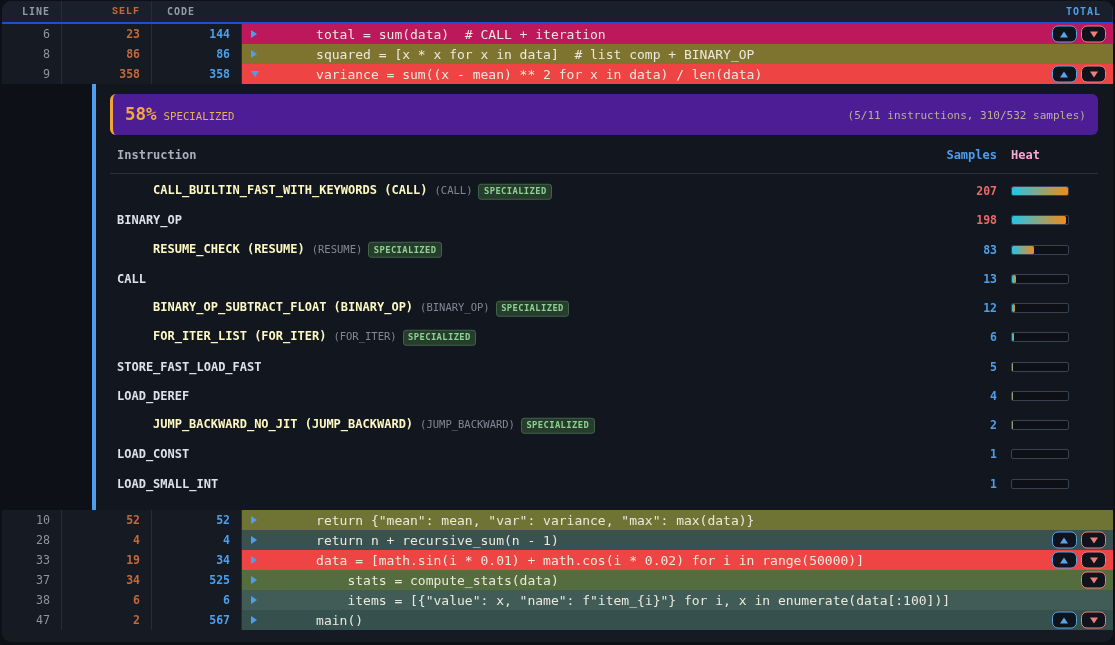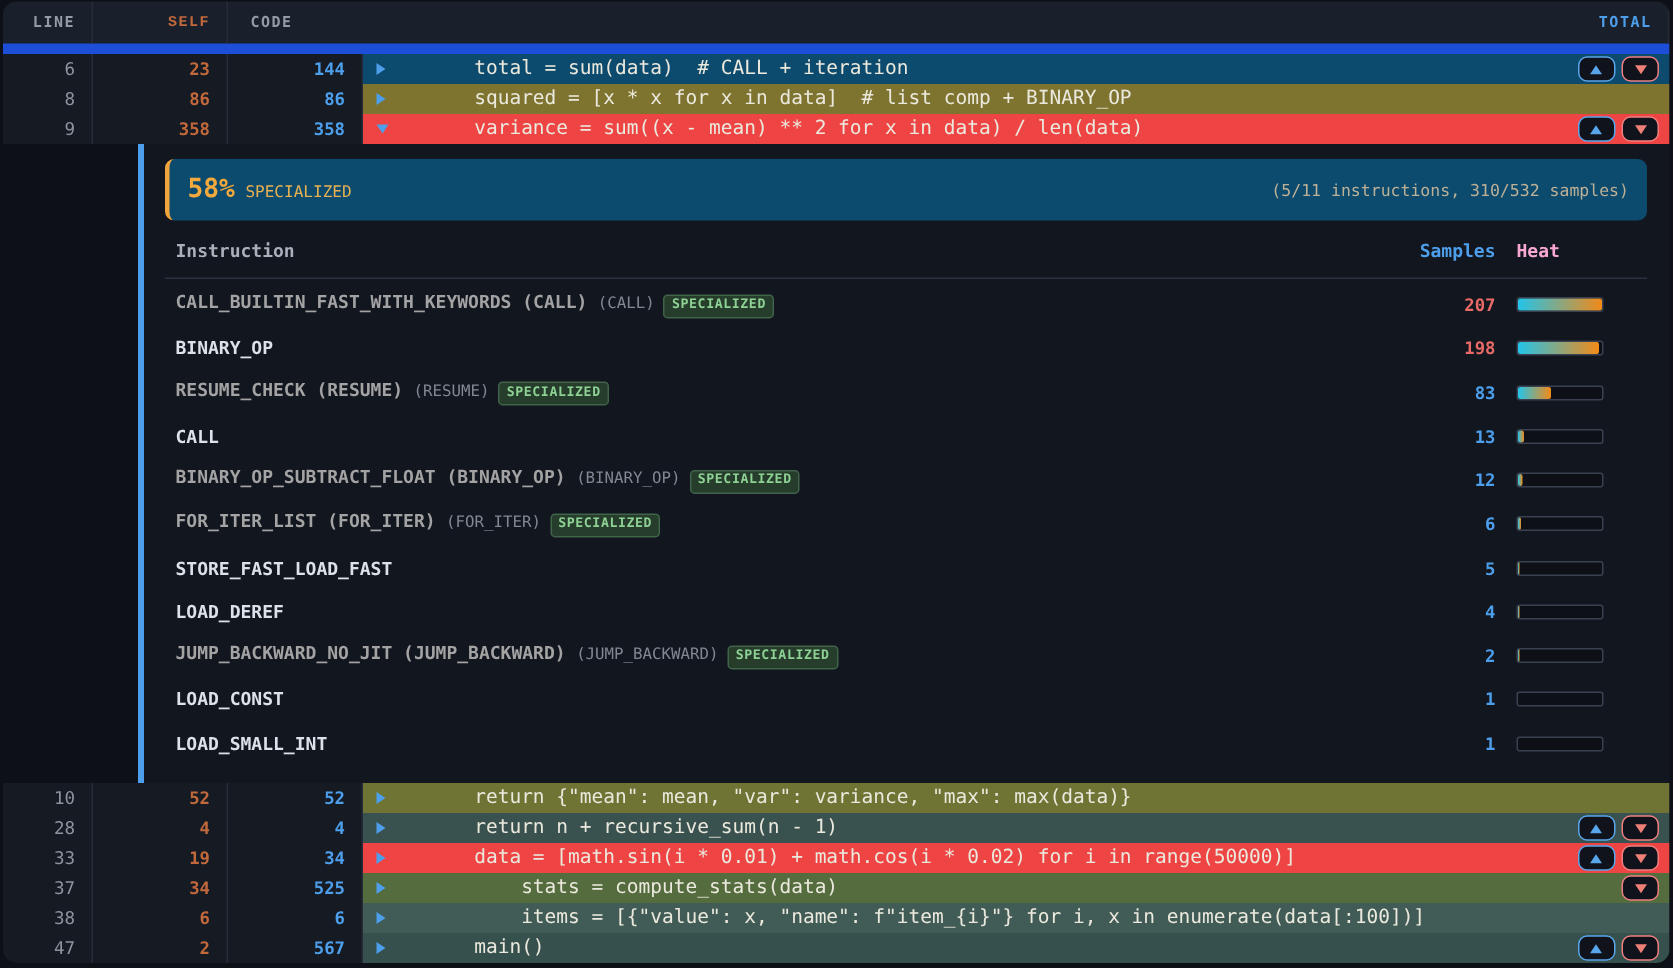--- a/index.html
+++ b/index.html
@@ -1,21 +1,21 @@
 <!DOCTYPE html>
 <html><head>
 <meta charset="utf-8">
 <style>
   * { margin:0; padding:0; box-sizing:border-box; }
   html,body { width:1115px; height:645px; background:#0d1016; overflow:hidden;
     font-family:"DejaVu Sans Mono","Liberation Mono",monospace; }
   .table { position:absolute; left:2px; top:1px; width:1111px; height:641px;
     background:#151a23; border-radius:9px; overflow:hidden; }
   
-  .thead { display:flex; height:35px; background:#1a202b; border-bottom:7px solid #1d4ed8; }
+  .thead { display:flex; height:23px; background:#1a202b; border-bottom:2px solid #1d4ed8; }
   .thead .cell { display:flex; align-items:center; font-size:10px; font-weight:bold;
     letter-spacing:1px; color:#949ba6; }
   .c-line { width:60px; border-right:1px solid #262c38; justify-content:flex-end; padding-right:11px; }
   .c-self { width:90px; border-right:1px solid #262c38; justify-content:flex-end; padding-right:11px; }
   .c-total{ width:90px; border-right:1px solid #262c38; justify-content:flex-end; padding-right:11px; }
   .c-code { flex:1; padding-left:15px; }
   .thead .h-self { color:#c2693c;font-family:Liberation Mono, monospace; }
   .thead .h-total { color:#4d9fec; }
   
   .row { display:flex; height:20px; }
@@ -36,38 +36,38 @@
     cursor:pointer; }
   .mbtn.up { right:36.5px; border:1.3px solid #58a5ea; }
   .mbtn.down { right:7px; border:1.3px solid #ef8080; }
   .tri { width:0; height:0; }
   .mbtn.up .tri { border-bottom:6.5px solid #58a5ea; border-left:4.5px solid transparent; border-right:4.5px solid transparent; }
   .mbtn.down .tri { border-top:6.5px solid #ef8078; border-left:4.5px solid transparent; border-right:4.5px solid transparent; }
   
   .panel { position:relative; height:426px; background:#12161f; }
   .panel-left { position:absolute; left:0; top:0; width:90px; height:100%; background:#0d1016; }
   .panel-bar { position:absolute; left:90px; top:0; width:3.5px; height:100%; background:#4d9fec; }
-  .banner { position:absolute; left:108px; top:10px; width:988px; height:41px; background:#0c4a6e;
+  .banner { position:absolute; left:108px; top:10px; width:988px; height:41px; background:#4c1d95;
     border-left:3px solid #f0a43c; border-radius:6px; line-height:40px;
     padding:0 12px; white-space:nowrap; }
   .banner .pct { font-size:17.5px; font-weight:bold; color:#f3a93c; }
   .banner .pct-label { font-size:10.7px; color:#e7b153; margin-left:7px; }
   .banner .meta { position:absolute; right:12px; top:50%; transform:translateY(-50%);
     font-size:11px; color:#bcb096; line-height:normal; }
   .instr-head { position:absolute; left:0; top:63.5px; width:100%; height:20px; }
   .instr-head .ih-instruction { position:absolute; left:115px; font-size:12px; font-weight:bold; color:#a9b0bb; }
   .instr-head .ih-samples { position:absolute; left:880px; width:115px; text-align:right; font-size:12px; font-weight:bold; color:#4d9fec; }
   .instr-head .ih-heat { position:absolute; left:1009px; font-size:12px; font-weight:bold; color:#f9a8d4; }
   .instr-sep { position:absolute; left:108px; top:89px; width:988px; height:1px; background:#2a3140; }
   .irows { position:absolute; left:0; top:92.5px; width:100%; }
   .irow { position:relative; height:29.25px; }
   .iname-wrap { position:absolute; left:115px; top:50%; transform:translateY(-50%);
     display:flex; align-items:baseline; white-space:pre; }
   .iname { font-size:12px; font-weight:bold; color:#dce2ea; }
-  .iname.spec { color:#a3a3a3; }
+  .iname.spec { color:#fef9c3;margin-left:36px; }
   .ibase { font-size:10.5px; color:#818894; margin-left:7px; }
   .ibadge { font-size:8.8px; font-weight:bold; letter-spacing:0.4px; color:#8ed194;
     background:#263d2c; border:1px solid #40634a; border-radius:3px; padding:1.5px 4.5px 2px;
     margin-left:6px; line-height:10.5px; }
   .isamples { position:absolute; left:880px; width:115px; text-align:right; top:50%;
     transform:translateY(-50%); font-size:11.5px; font-weight:bold; color:#4d9fec; }
   .isamples.hot { color:#e96a67; }
   .iheat { position:absolute; left:1009px; top:50%; transform:translateY(-50%);
     width:58px; height:10px; border:1px solid #3a4150; border-radius:2px; background:#0d1117; }
   .iheat .fill { display:block; height:100%; border-radius:1.5px;
@@ -90,21 +90,21 @@
     <div class="cell c-total h-total">
         <span>TOTAL</span>
       </div>
   </div>
 
   <div id="rows-top">
       <div class="row">
         <div class="cell c-line">6</div>
         <div class="cell c-self">23</div>
         <div class="cell c-total">144</div>
-        <div class="cell c-code" style="background: #0c4a6e; padding-left: 44px;">
+        <div class="cell c-code" style="background: #be185d; padding-left: 44px;">
           <span class="expander right"></span>
           <span class="code-text">        total = sum(data)  # CALL + iteration</span>
           <span class="mbtn up">
             <i class="tri"></i>
           </span>
           <span class="mbtn down">
             <i class="tri"></i>
           </span>
         </div>
       </div>

